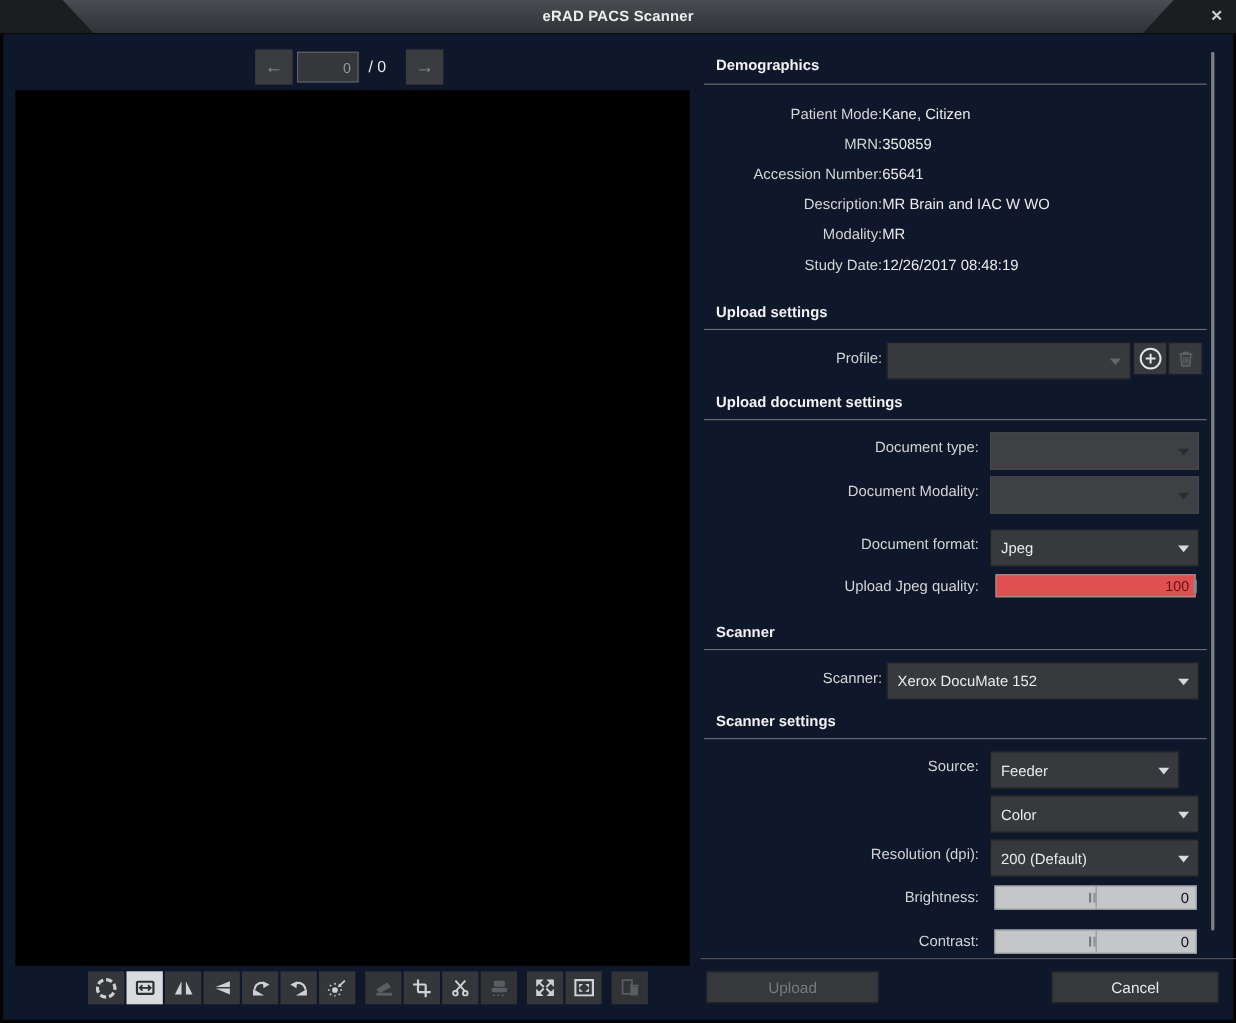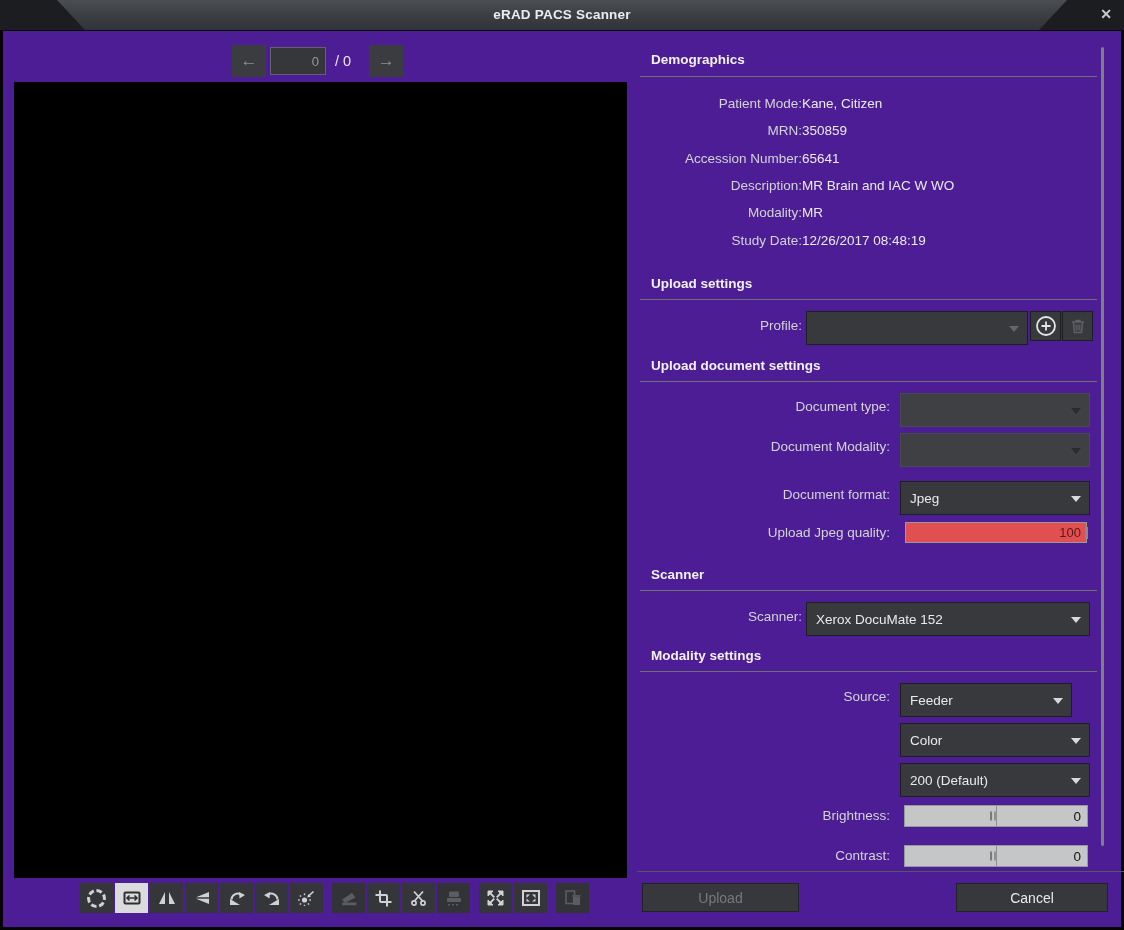--- a/index.html
+++ b/index.html
@@ -1,17 +1,17 @@
 <!DOCTYPE html>
 <html><head>
 <meta charset="utf-8">
 <style>
   html,body{margin:0;padding:0;background:#000;}
   .window{
-    position:relative;width:1124px;height:930px;background:#4c1d95;
+    position:relative;width:1124px;height:930px;background:#0f172a;
     font-family:"Liberation Sans",sans-serif;overflow:hidden;
     box-shadow:inset 0 0 0 3px #050506;
   }
   
   .titlebar{position:absolute;left:0;top:0;width:100%;height:30px;background:#1b1d20;border-bottom:1px solid #0a0b0c;}
   .titlebar .tab{position:absolute;left:0;top:0;width:100%;height:30px;
     background:linear-gradient(180deg,#4a4d52 0%,#3a3d42 55%,#303338 100%);
     clip-path:polygon(57px 0,1067px 0,1039px 100%,85px 100%);}
   .title-text{position:absolute;left:0;top:7px;width:100%;text-align:center;
     font-weight:bold;font-size:13.5px;color:#ebecee;letter-spacing:.2px;}
@@ -309,34 +309,35 @@
   </div>
 
   <div class="sec-header" style="top:567px">Scanner</div>
   <div class="sep" style="top:590px"></div>
   <div class="rlabel w162" style="top:602px;line-height:30px">Scanner:</div>
   <div class="dd" style="left:806px;top:602px;width:284px;height:30px">
     <span>Xerox DocuMate 152</span>
     <span class="chev"></span>
   </div>
 
-  <div class="sec-header" style="top:648px">Modality settings</div>
+  <div class="sec-header" style="top:648px">Scanner settings</div>
   <div class="sep" style="top:671px"></div>
 
   <div class="rlabel w250" style="top:683px;line-height:28px">Source:</div>
   <div class="dd" style="left:900px;top:683px;width:172px;height:28px">
     <span>Feeder</span>
     <span class="chev"></span>
   </div>
 
   <div class="dd" style="left:900px;top:723px;width:190px;height:28px">
     <span>Color</span>
     <span class="chev"></span>
   </div>
 
+  <div class="rlabel w250" style="top:763px;line-height:28px">Resolution (dpi):</div>
   <div class="dd" style="left:900px;top:763px;width:190px;height:28px">
     <span>200 (Default)</span>
     <span class="chev"></span>
   </div>
 
   <div class="rlabel w250" style="top:805px;line-height:22px">Brightness:</div>
   <div class="gslider" style="left:904px;top:805px;width:184px;height:22px">
     <span>0</span>
   </div>
 

